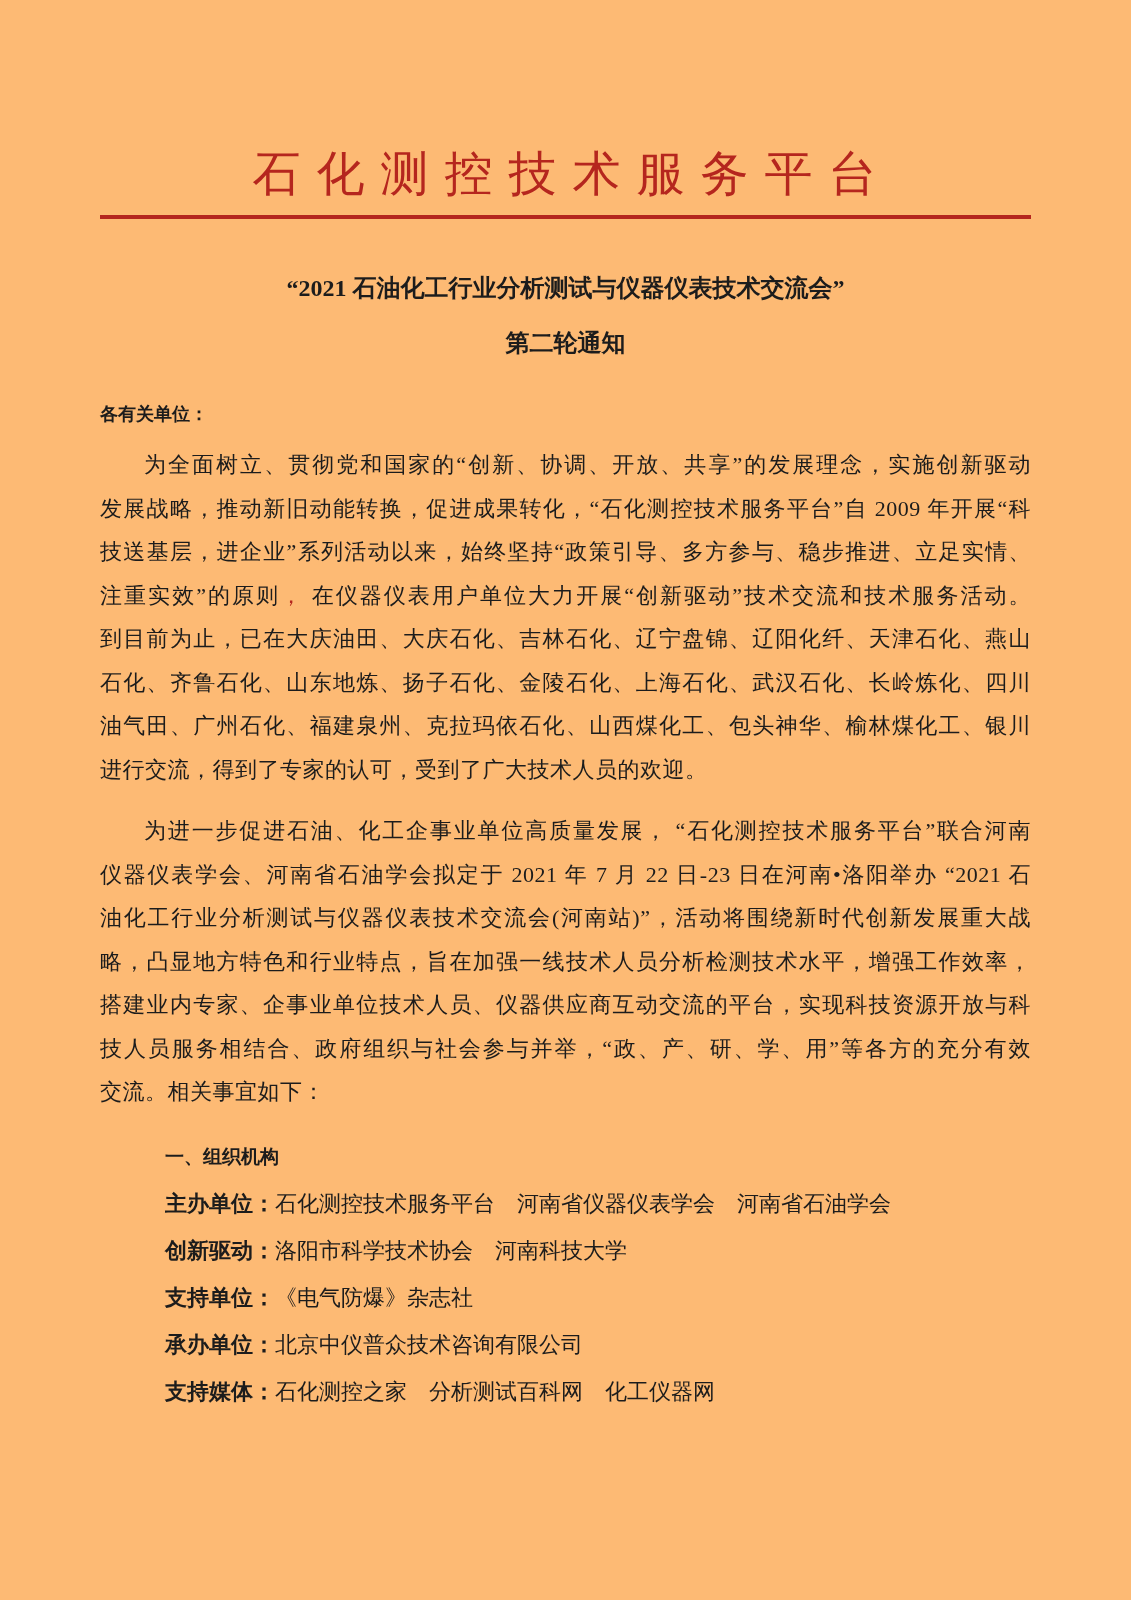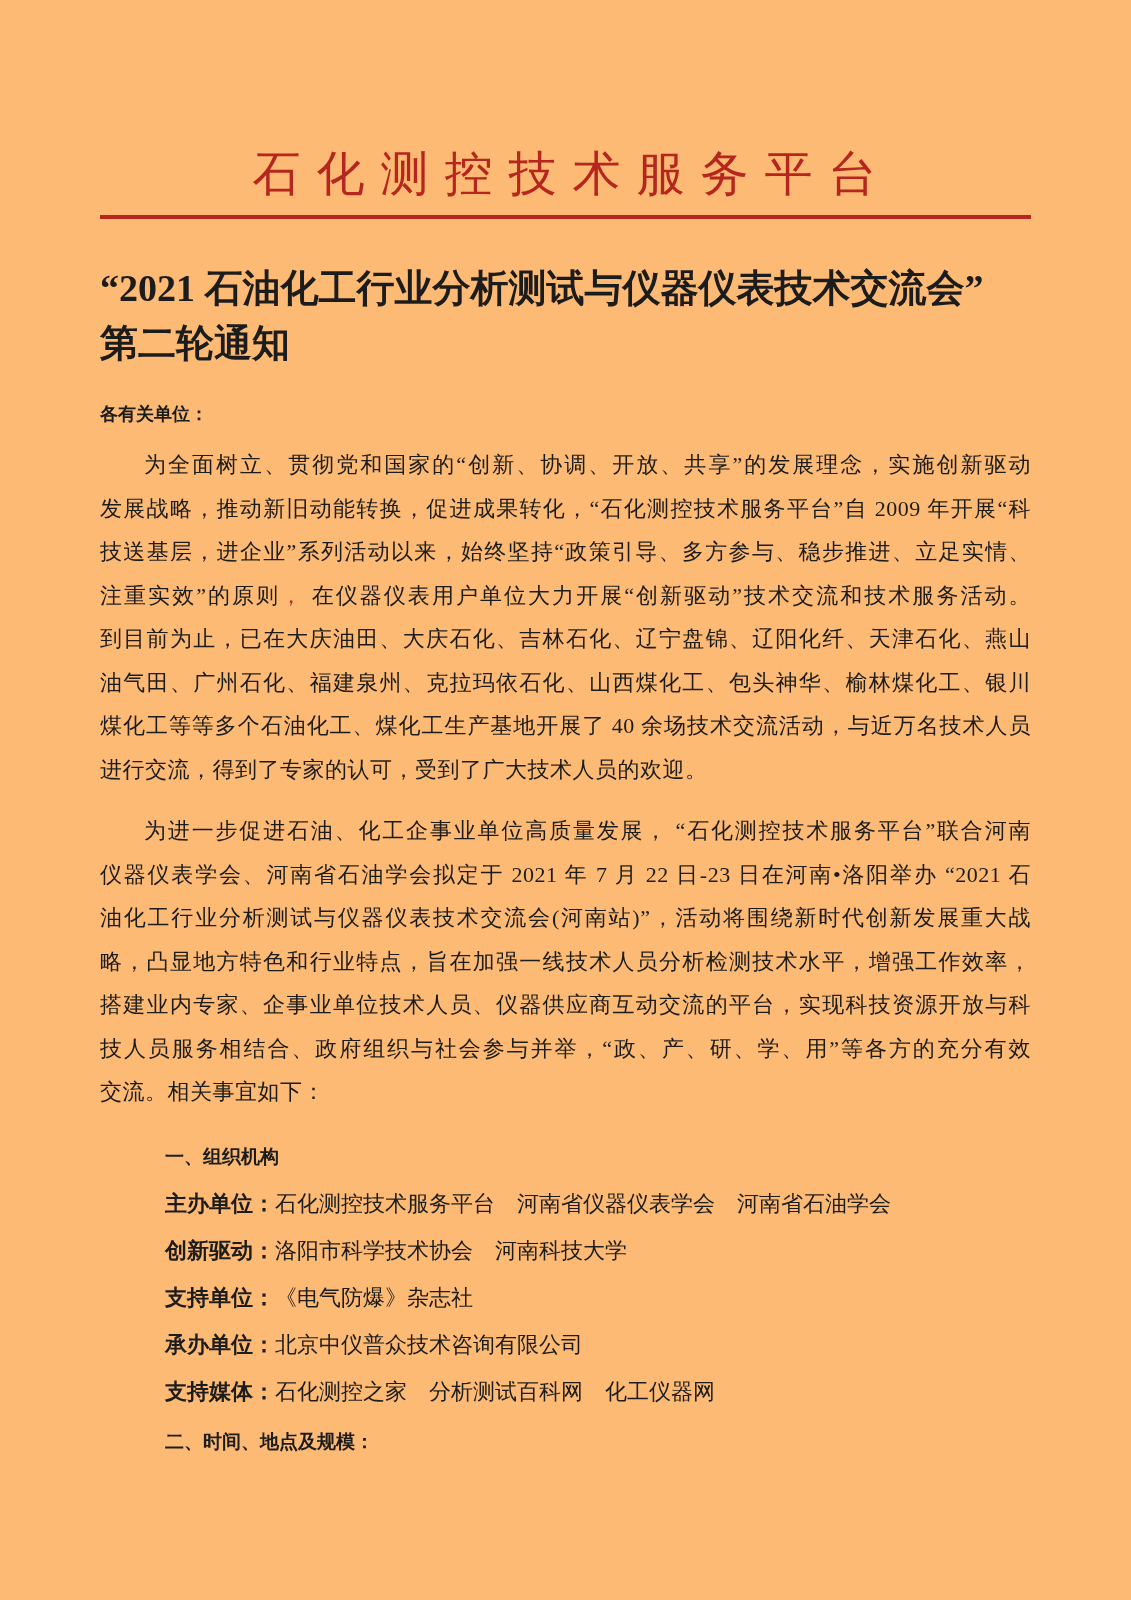--- a/index.html
+++ b/index.html
@@ -30,22 +30,23 @@
   }
   .header-rule {
     height: 4px;
     background: var(--red);
     margin-top: 12px;
   }
 
   
   .doc-title {
     margin-top: 42px;
+    text-align: center;
     font-weight: bold;
-    font-size: 38px;
+    font-size: 24px;
     line-height: 55px;
     font-family: "Liberation Serif", "DejaVu Serif", serif;
   }
 
   
   .salutation {
     margin-top: 26px;
     font-family: "Liberation Sans", "DejaVu Sans", sans-serif;
     font-weight: bold;
     font-size: 18px;
@@ -112,22 +113,22 @@
 
   <div class="salutation">各有关单位：</div>
 
   <div class="body-paragraphs">
       <div class="para">
         <div class="bline first"><span>为全面树立、贯彻党和国家的“创新、协调、开放、共享”的发展理念，实施创新驱动</span></div>
         <div class="bline"><span>发展战略，推动新旧动能转换，促进成果转化，“石化测控技术服务平台”自 2009 年开展“科</span></div>
         <div class="bline"><span>技送基层，进企业”系列活动以来，始终坚持“政策引导、多方参与、稳步推进、立足实情、</span></div>
         <div class="bline"><span>注重实效”的原则</span><span class="red-text">，</span><span> 在仪器仪表用户单位大力开展“创新驱动”技术交流和技术服务活动。</span></div>
         <div class="bline"><span>到目前为止，已在大庆油田、大庆石化、吉林石化、辽宁盘锦、辽阳化纤、天津石化、燕山</span></div>
+        <div class="bline"><span>石化、齐鲁石化、山东地炼、扬子石化、金陵石化、上海石化、武汉石化、长岭炼化、四川</span></div>
         <div class="bline"><span>油气田、广州石化、福建泉州、克拉玛依石化、山西煤化工、包头神华、榆林煤化工、银川</span></div>
-        <div class="bline"><span>煤化工等等多个石油化工、煤化工生产基地开展了 40 余场技术交流活动，与近万名技术人员</span></div>
         <div class="bline last"><span>进行交流，得到了专家的认可，受到了广大技术人员的欢迎。</span></div>
       </div>
       <div class="para">
         <div class="bline first"><span>为进一步促进石油、化工企事业单位高质量发展， “石化测控技术服务平台”联合河南</span></div>
         <div class="bline"><span>仪器仪表学会、河南省石油学会拟定于 2021 年 7 月 22 日-23 日在河南•洛阳举办 “2021 石</span></div>
         <div class="bline"><span>油化工行业分析测试与仪器仪表技术交流会(河南站)”，活动将围绕新时代创新发展重大战</span></div>
         <div class="bline"><span>略，凸显地方特色和行业特点，旨在加强一线技术人员分析检测技术水平，增强工作效率，</span></div>
         <div class="bline"><span>搭建业内专家、企事业单位技术人员、仪器供应商互动交流的平台，实现科技资源开放与科</span></div>
         <div class="bline"><span>技人员服务相结合、政府组织与社会参与并举，“政、产、研、学、用”等各方的充分有效</span></div>
         <div class="bline last"><span>交流。相关事宜如下：</span></div>
@@ -137,15 +138,14 @@
   <div class="section-heading first-section">一、组织机构</div>
 
   <div class="org-list">
       <div class="org-item"><span class="org-label">主办单位：</span><span class="org-value">石化测控技术服务平台　河南省仪器仪表学会　河南省石油学会</span></div>
       <div class="org-item"><span class="org-label">创新驱动：</span><span class="org-value">洛阳市科学技术协会　河南科技大学</span></div>
       <div class="org-item"><span class="org-label">支持单位：</span><span class="org-value">《电气防爆》杂志社</span></div>
       <div class="org-item"><span class="org-label">承办单位：</span><span class="org-value">北京中仪普众技术咨询有限公司</span></div>
       <div class="org-item"><span class="org-label">支持媒体：</span><span class="org-value">石化测控之家　分析测试百科网　化工仪器网</span></div>
     </div>
 
-  <div class="section-heading second-section">二、时间、地点及规模：</div>
 
 </div>
 
 </body></html>

